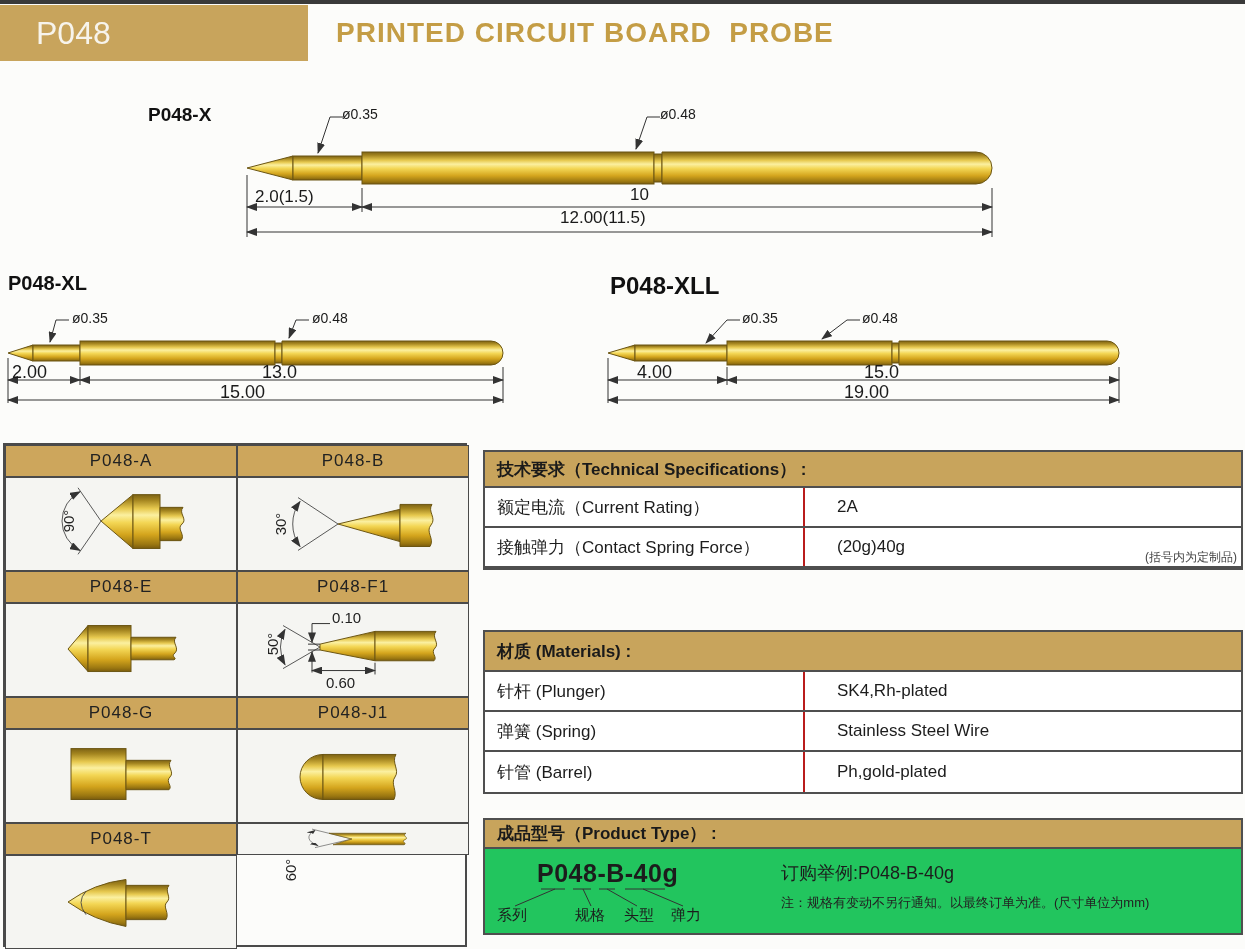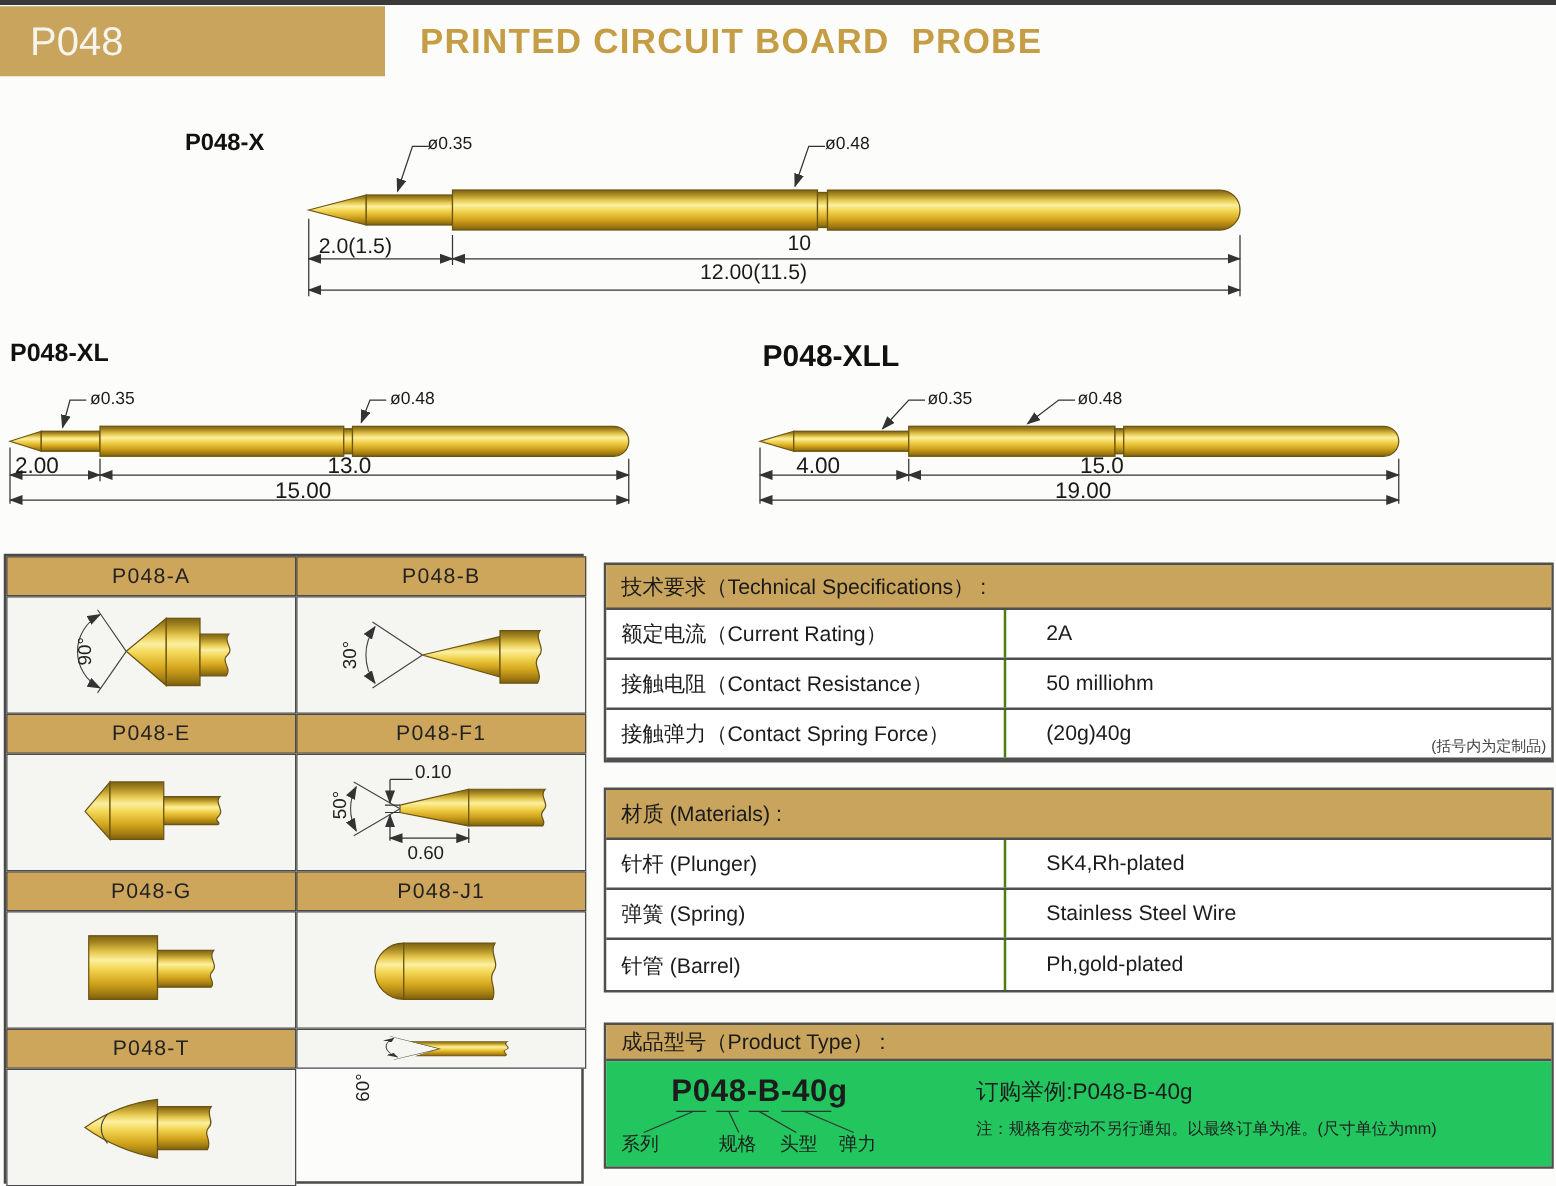--- a/index.html
+++ b/index.html
@@ -1,21 +1,21 @@
 <!DOCTYPE html>
 <html><head>
 <meta charset="utf-8">
 <style>
   *{box-sizing:border-box;margin:0;padding:0}
   body{margin:0;background:#ffffff}
   .sheet{position:relative;width:1245px;height:949px;background:#fcfcfa;overflow:hidden;
          font-family:"Liberation Sans","DejaVu Sans",sans-serif;color:#1c1c1c}
   .topline{position:absolute;left:0;top:0;width:1245px;height:4px;background:#3a3a3a}
   .badge{position:absolute;left:0;top:5px;width:308px;height:56px;background:#c8a45c}
-  .badge span{display:block;margin-left:24px;line-height:56px;font-size:32px;color:#f7f4ec}
+  .badge span{display:block;margin-left:36px;line-height:56px;font-size:32px;color:#f7f4ec}
   .title{position:absolute;left:336px;top:5px;height:56px;line-height:56px;
          font-size:28px;font-weight:bold;color:#c49d45;letter-spacing:1px;white-space:pre}
   .dlabel{position:absolute;font-weight:bold;color:#111}
   .draw{position:absolute}
   .dim{position:absolute;font-size:17px;color:#1a1a1a;text-align:left}
   .dim.small{font-size:18px}
   .dia{position:absolute;font-size:14px;color:#1a1a1a}
   .gold{fill:url(#gg);stroke:#6b5512;stroke-width:1}
   .ln{stroke:#333;stroke-width:1;fill:none}
   .thin{stroke:#444;stroke-width:0.9;fill:none}
@@ -24,25 +24,25 @@
         grid-template-rows:32px 94px 32px 94px 32px 94px 32px 94px;
         border:2px solid #4a4a4a}
   .gh{background:#cda65c;border:1px solid #4a4a4a;display:flex;align-items:center;justify-content:center;
       font-size:17px;letter-spacing:1px;color:#222}
   .gc{background:#f5f5f2;border:1px solid #4a4a4a;position:relative}
   .gc svg{position:absolute;left:0;top:0;width:100%;height:100%}
   .ang{position:absolute;width:34px;height:18px;line-height:18px;text-align:center;font-size:15px;color:#222;
        transform:rotate(-90deg)}
   .tdim{position:absolute;font-size:15px;color:#222}
   .rtable{position:absolute;left:483px;width:760px;border:2px solid #4f4f4f;background:#fff}
-  .rt-head{background:#c8a45c;border-bottom:2px solid #4f4f4f;font-weight:normal;font-size:17px;
+  .rt-head{background:#c8a45c;border-bottom:2px solid #4f4f4f;font-weight:bold;font-size:17px;
            padding-left:12px;display:flex;align-items:center;color:#1a1a1a}
   .rt-row{display:flex;border-bottom:2px solid #4f4f4f}
   .rt-row:last-child{border-bottom:none}
-  .rt-label{width:320px;border-right:2px solid #4d7c0f;padding-left:12px;display:flex;align-items:center;font-size:17px}
+  .rt-label{width:320px;border-right:2px solid #b91c1c;padding-left:12px;display:flex;align-items:center;font-size:17px}
   .rt-value{flex:1;padding-left:32px;display:flex;align-items:center;font-size:17px}
   .spec-note{position:absolute;right:4px;bottom:2px;font-size:12px;color:#444}
   .ptype-content{position:relative;height:84px;background:#22c55e}
   .pcode{position:absolute;left:52px;top:10px;font-size:25px;font-weight:bold;letter-spacing:.5px}
   .plabel{position:absolute;top:57px;font-size:15px}
   .porder{position:absolute;left:296px;top:12px;font-size:18px}
   .pnote{position:absolute;left:296px;top:45px;font-size:13px;color:#222}
 </style>
 </head>
 <body>
@@ -225,24 +225,20 @@
     </div>
   </div>
 
   <div class="rtable" style="top:450px">
     <div class="rt-head" style="height:36px">技术要求（Technical Specifications） :</div>
     <div class="rt-row" style="height:40px">
       <div class="rt-label">额定电流（Current Rating）</div>
       <div class="rt-value">2A</div>
     </div>
     <div class="rt-row" style="height:40px">
-      <div class="rt-label">接触电阻（Contact Resistance）</div>
-      <div class="rt-value">50 milliohm</div>
-    </div>
-    <div class="rt-row" style="height:40px">
       <div class="rt-label">接触弹力（Contact Spring Force）</div>
       <div class="rt-value">(20g)40g</div>
     </div>
     <span class="spec-note">(括号内为定制品)</span>
   </div>
 
   <div class="rtable" style="top:630px">
     <div class="rt-head" style="height:40px">材质 (Materials) :</div>
     <div class="rt-row" style="height:40px">
       <div class="rt-label">针杆 (Plunger)</div>

